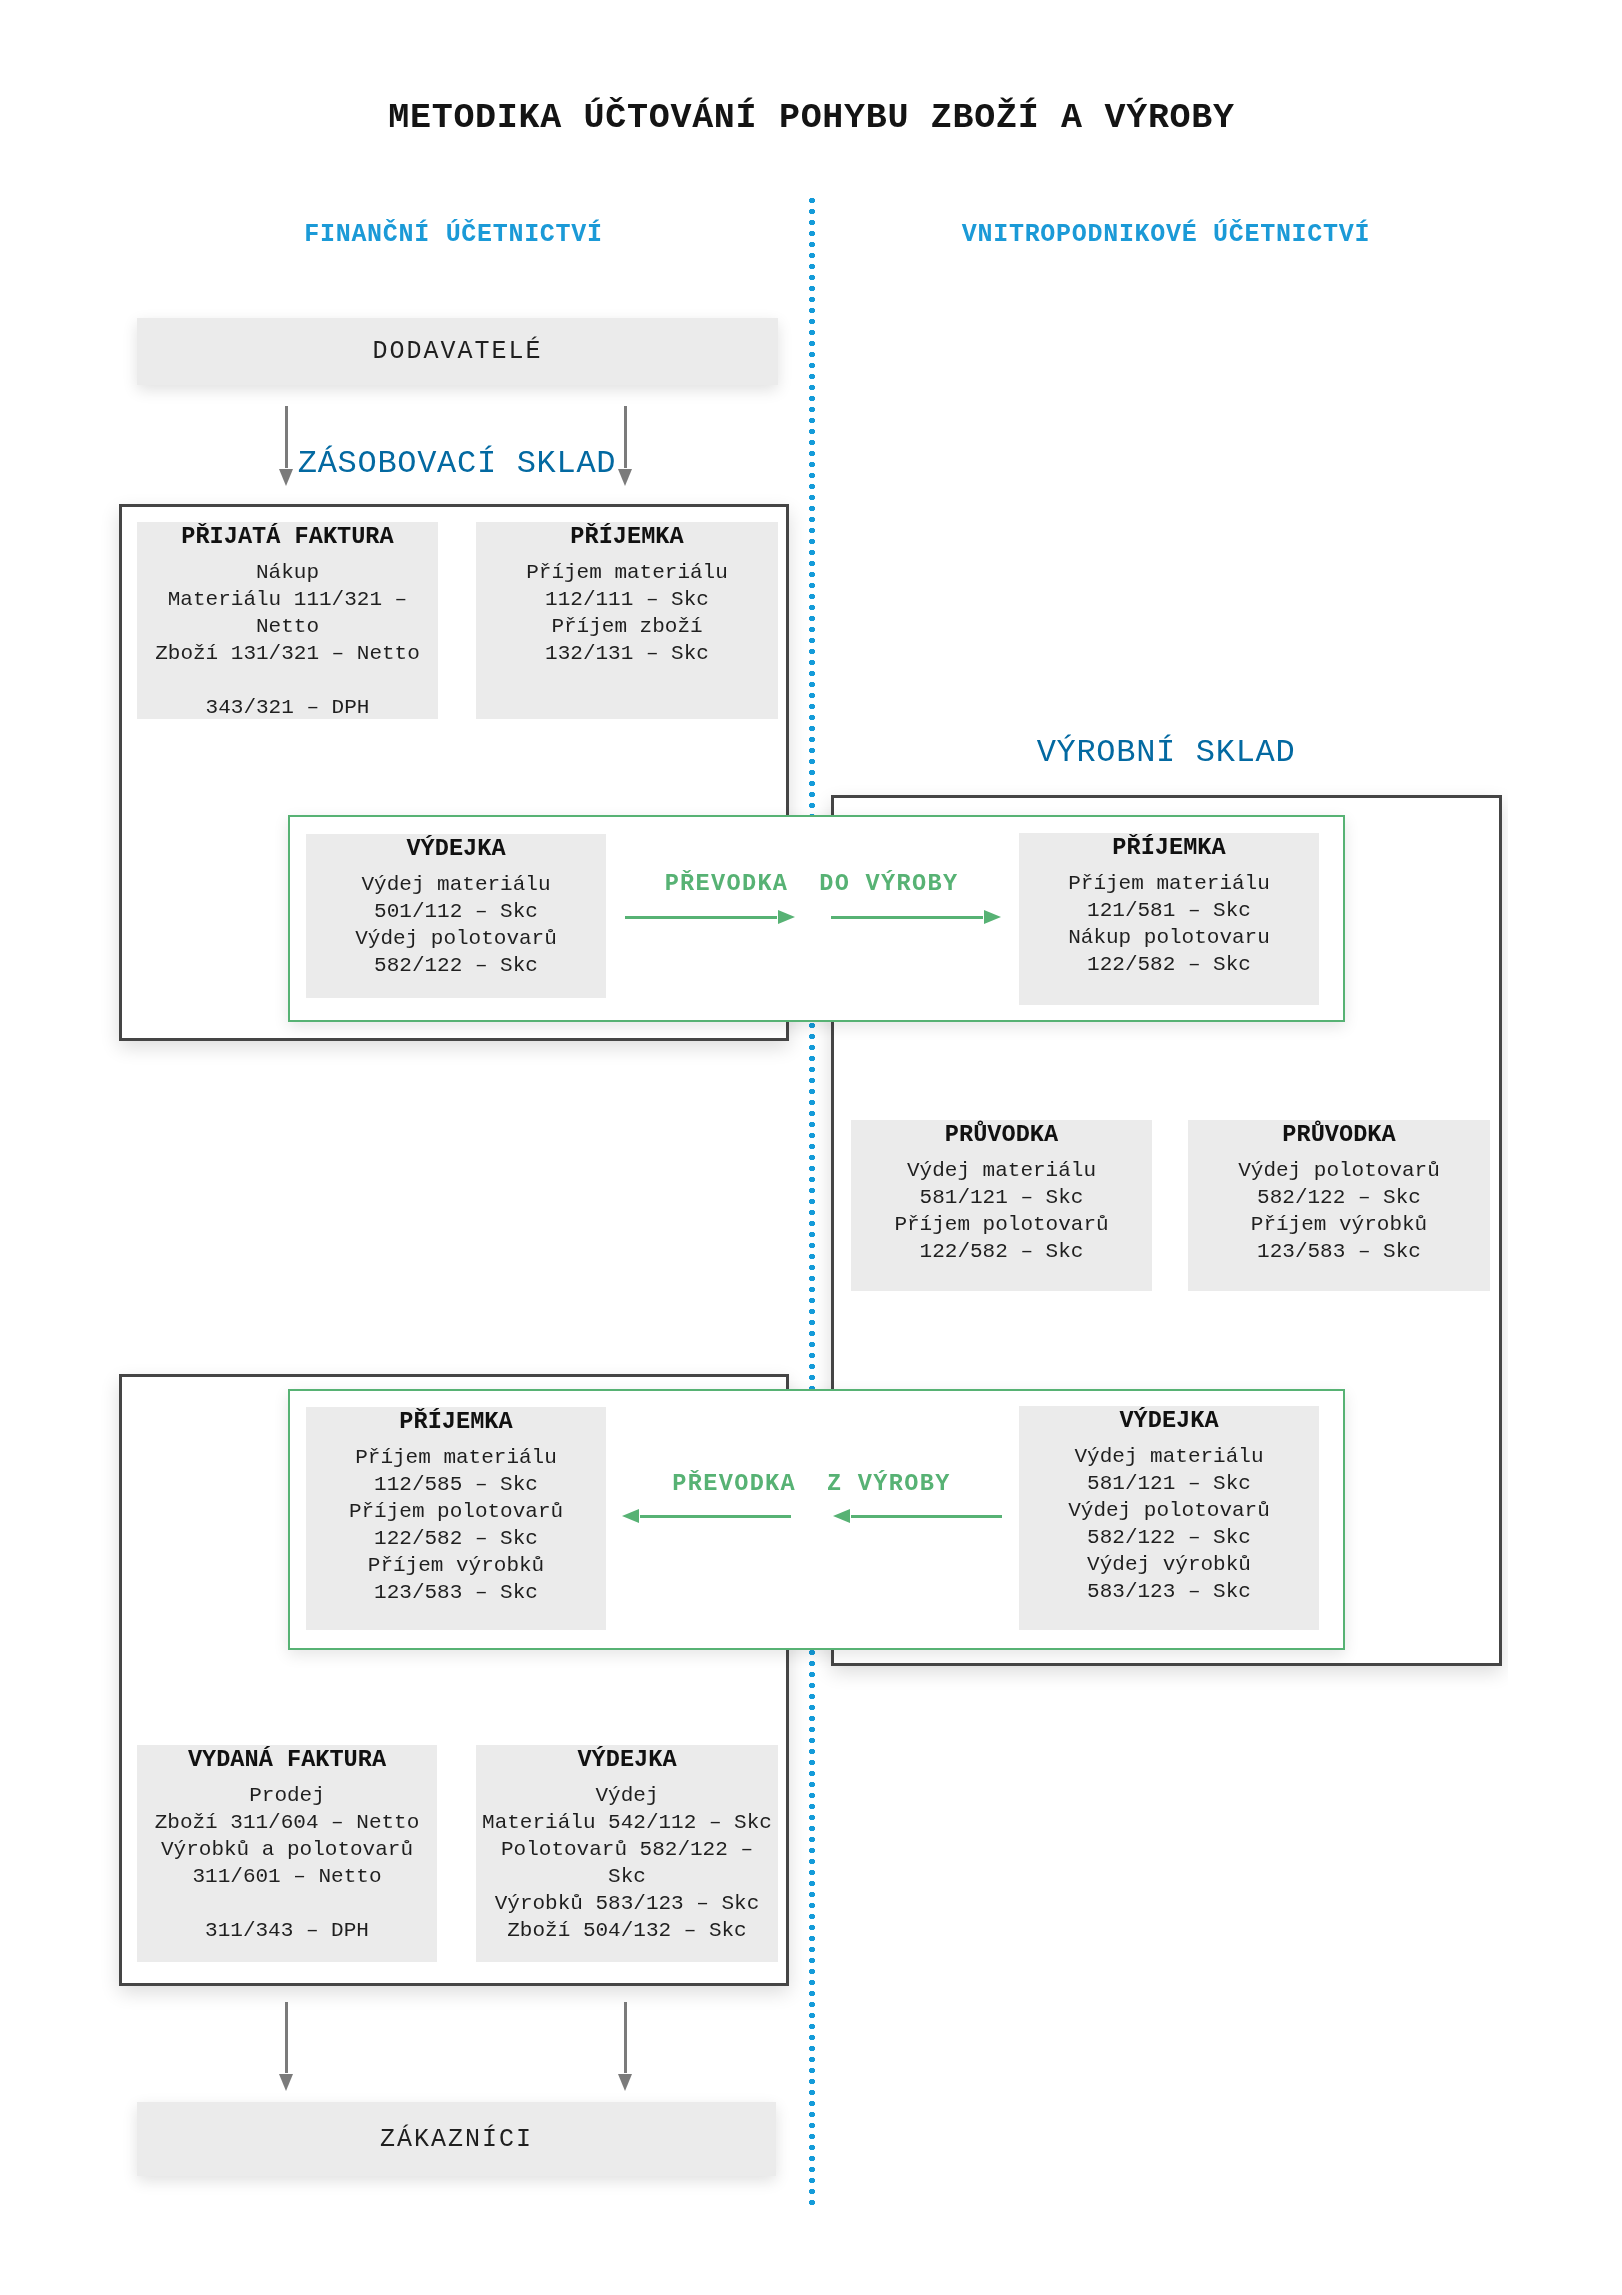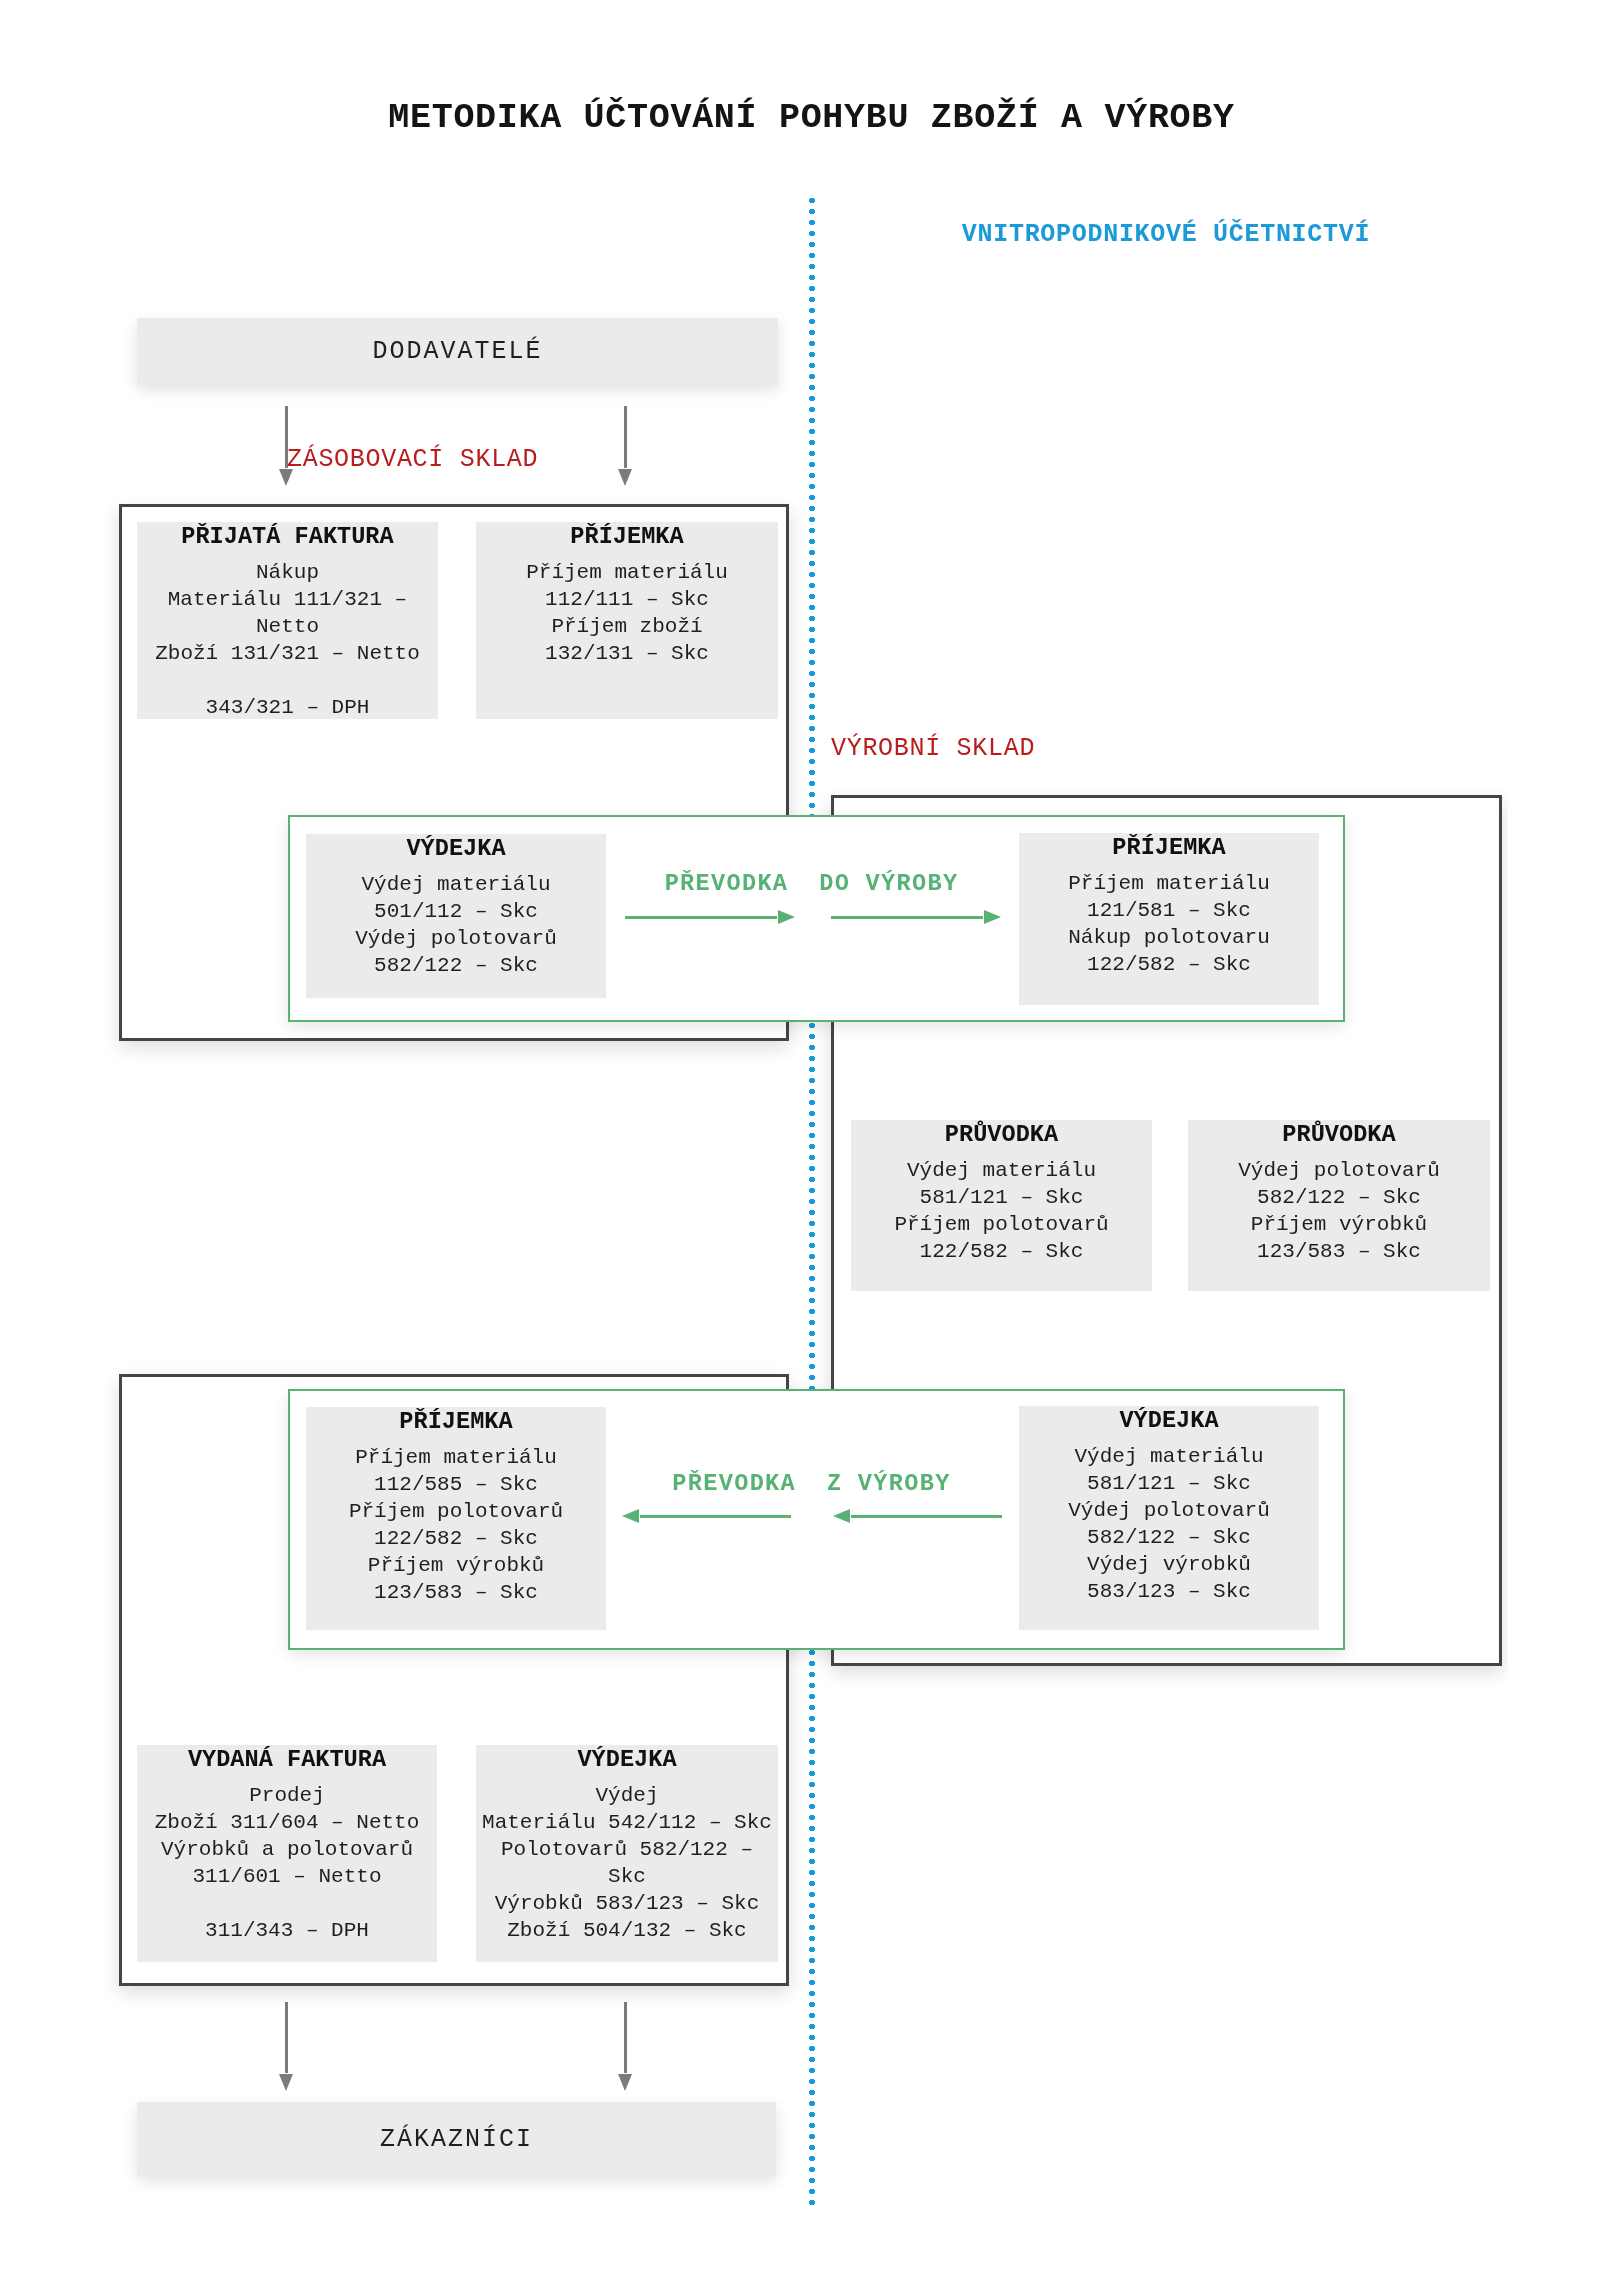--- a/index.html
+++ b/index.html
@@ -42,21 +42,21 @@
   #doc-prijemka-sup{left:476px;top:522px;width:302px;height:197px;}
   #doc-vydejka-to{left:306px;top:834px;width:300px;height:164px;}
   #doc-prijemka-prod{left:1019px;top:833px;width:300px;height:172px;}
   #doc-pruvodka1{left:851px;top:1120px;width:301px;height:171px;}
   #doc-pruvodka2{left:1188px;top:1120px;width:302px;height:171px;}
   #doc-prijemka-sales{left:306px;top:1407px;width:300px;height:223px;}
   #doc-vydejka-from{left:1019px;top:1406px;width:300px;height:224px;}
   #doc-vydana{left:137px;top:1745px;width:300px;height:217px;}
   #doc-vydejka-sale{left:476px;top:1745px;width:302px;height:217px;}
 
-  .section-label{position:absolute;font-size:25px;color:#b91c1c;letter-spacing:0.7px;}
+  .section-label{position:absolute;font-size:32px;color:#0369a1;text-align:center;letter-spacing:0.7px;}
   #lbl-zasobovaci{left:287px;top:445px;width:340px;}
   #lbl-vyrobni{left:831px;top:734px;width:670px;}
   #lbl-odbytovy{left:119px;top:1305px;width:670px;}
 
   .transfer-label{position:absolute;width:523px;text-align:center;font-size:23.6px;font-weight:bold;
                   color:#57b274;letter-spacing:1.3px;z-index:4;white-space:pre;}
   #lbl-to{left:550px;top:870px;}
   #lbl-from{left:550px;top:1470px;}
 
   .arrow-d{position:absolute;width:2.6px;background:#7b7b7b;}
@@ -77,20 +77,21 @@
   #al1{left:640px;top:1515px;width:151px;}
   #al2{left:851px;top:1515px;width:151px;}
 </style>
 </head>
 <body>
 
 <div class="stage">
 
   <div class="page-title">METODIKA ÚČTOVÁNÍ POHYBU ZBOŽÍ A VÝROBY</div>
 
+  <div class="col-header" id="hdr-left">FINANČNÍ ÚČETNICTVÍ</div>
   <div class="col-header" id="hdr-right">VNITROPODNIKOVÉ ÚČETNICTVÍ</div>
 
   <div class="divider"></div>
 
   <div class="endpoint" id="dodavatele">
     <span>DODAVATELÉ</span>
   </div>
 
   <div class="arrow-d" id="ad1"></div>
   <div class="arrow-d" id="ad2"></div>

